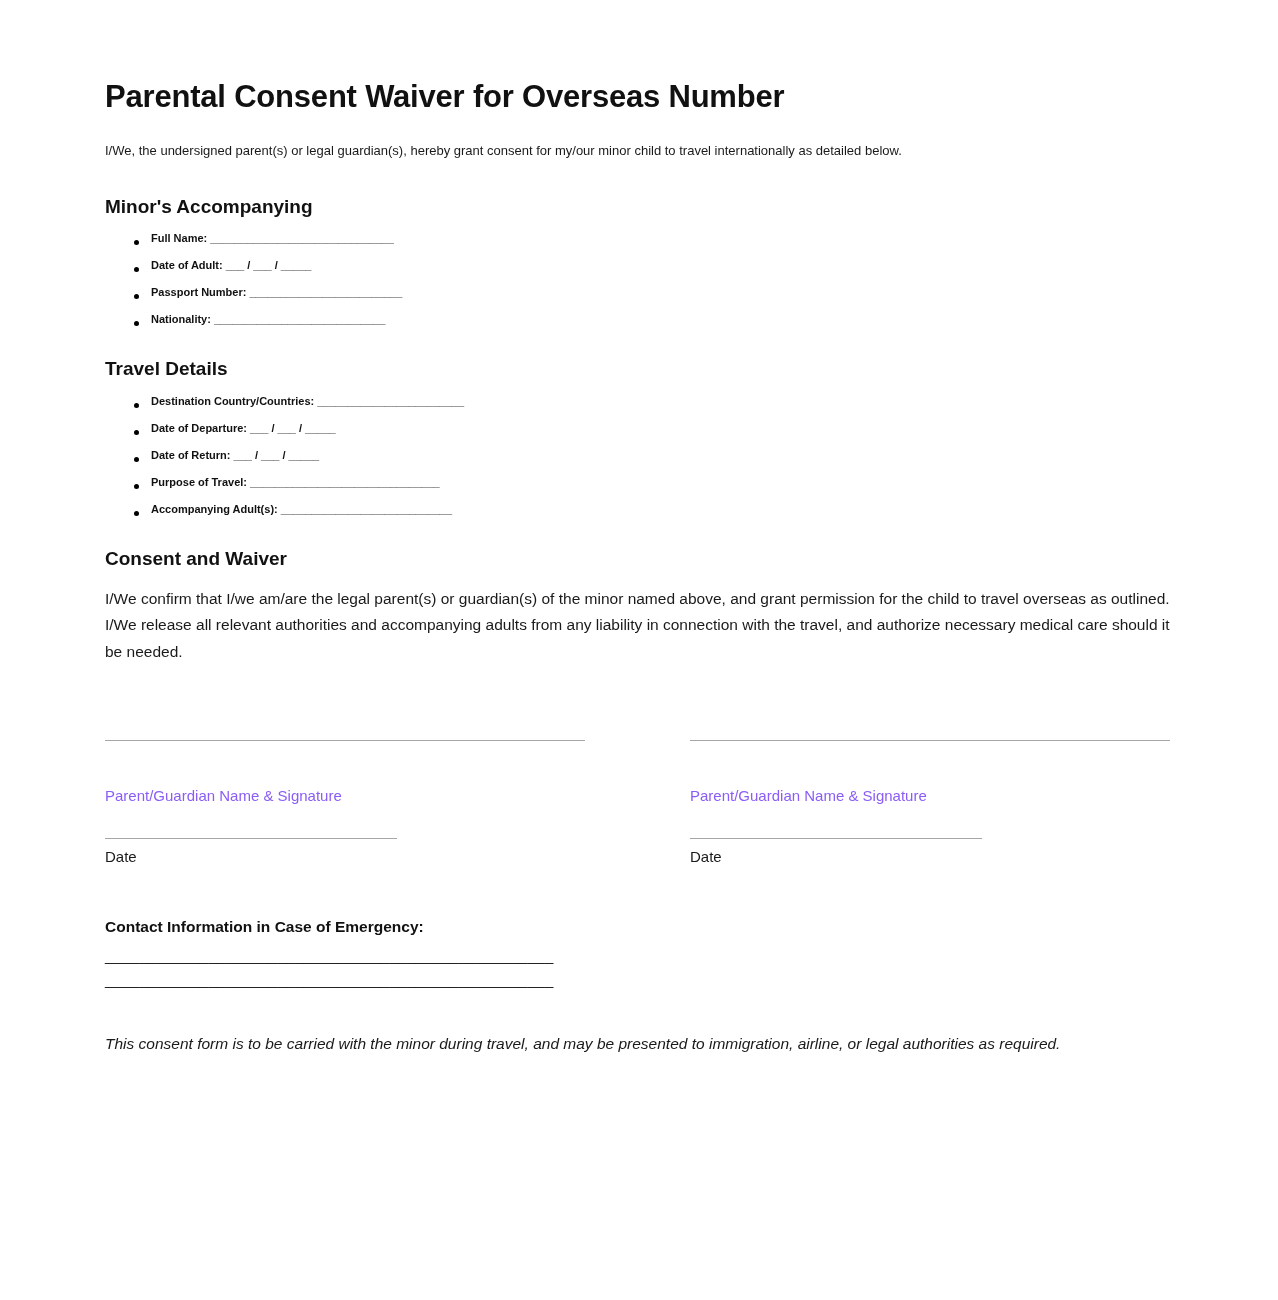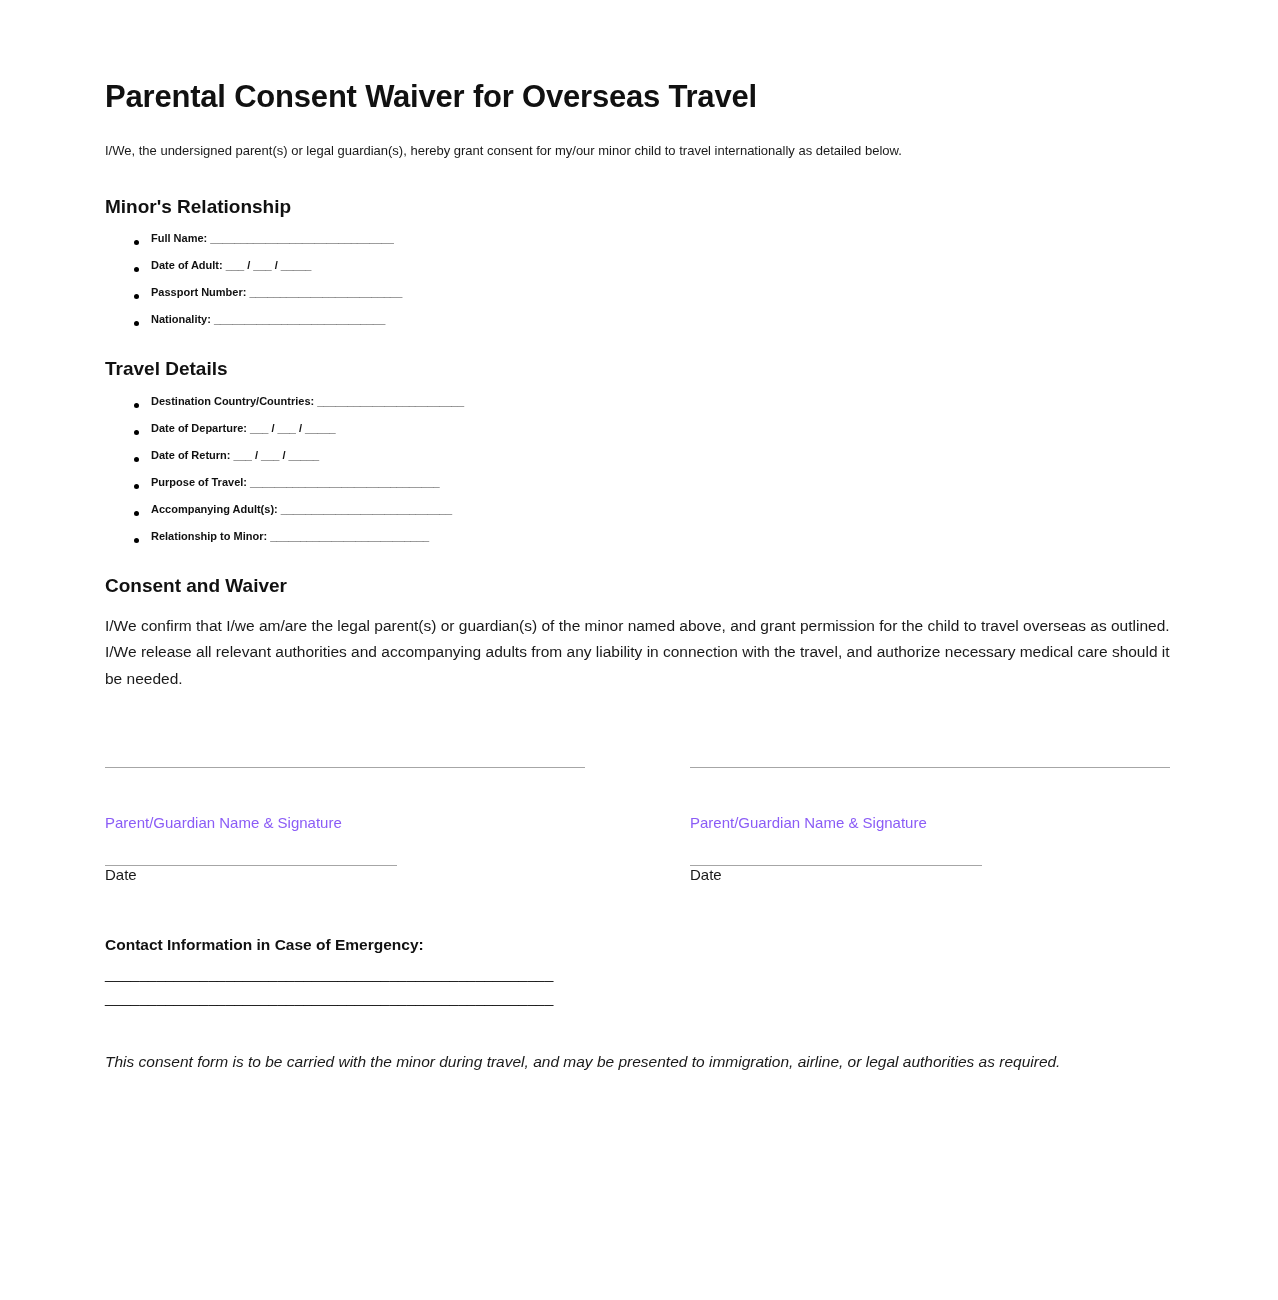--- a/index.html
+++ b/index.html
@@ -118,20 +118,21 @@
   }
   .date-rule {
     border-top: 1px solid #a6a6a6;
     height: 0;
     width: 292px;
     margin-top: 33px;
   }
   .date-caption {
     font-size: 15px;
     color: #1a1a1a;
+    margin-top: 9px;
     line-height: 1.2;
   }
 
   
   .emergency-block { margin-top: 52px; }
   .emergency-heading {
     font-size: 15.5px;
     font-weight: bold;
     margin: 0 0 8px 0;
     color: #111111;
@@ -151,26 +152,26 @@
     font-style: italic;
     color: #1a1a1a;
     line-height: 1.5;
   }
 </style>
 </head>
 <body>
 
 <div class="page">
 
-  <h1 class="doc-title">Parental Consent Waiver for Overseas Travel</h1>
+  <h1 class="doc-title">Parental Consent Waiver for Overseas Number</h1>
 
   <p class="intro">I/We, the undersigned parent(s) or legal guardian(s), hereby grant consent for my/our minor child to travel internationally as detailed below.</p>
 
   <section class="section-block">
-    <h2 class="section-heading">Minor's Relationship</h2>
+    <h2 class="section-heading">Minor's Accompanying</h2>
     <ul class="field-list">
       <li>
         <span class="field-label">Full Name:</span><span class="field-blank"> ______________________________</span>
       </li>
       <li>
         <span class="field-label">Date of Adult:</span><span class="field-blank"> ___ / ___ / _____</span>
       </li>
       <li>
         <span class="field-label">Passport Number:</span><span class="field-blank"> _________________________</span>
       </li>
@@ -190,23 +191,20 @@
         <span class="field-label">Date of Departure:</span><span class="field-blank"> ___ / ___ / _____</span>
       </li>
       <li>
         <span class="field-label">Date of Return:</span><span class="field-blank"> ___ / ___ / _____</span>
       </li>
       <li>
         <span class="field-label">Purpose of Travel:</span><span class="field-blank"> _______________________________</span>
       </li>
       <li>
         <span class="field-label">Accompanying Adult(s):</span><span class="field-blank"> ____________________________</span>
-      </li>
-      <li>
-        <span class="field-label">Relationship to Minor:</span><span class="field-blank"> __________________________</span>
       </li>
     </ul>
   </section>
 
   <section class="section-block">
     <h2 class="section-heading">Consent and Waiver</h2>
     <p class="consent-para">I/We confirm that I/we am/are the legal parent(s) or guardian(s) of the minor named above, and grant permission for the child to travel overseas as outlined. I/We release all relevant authorities and accompanying adults from any liability in connection with the travel, and authorize necessary medical care should it be needed.</p>
   </section>
 
   <div class="signature-area">

